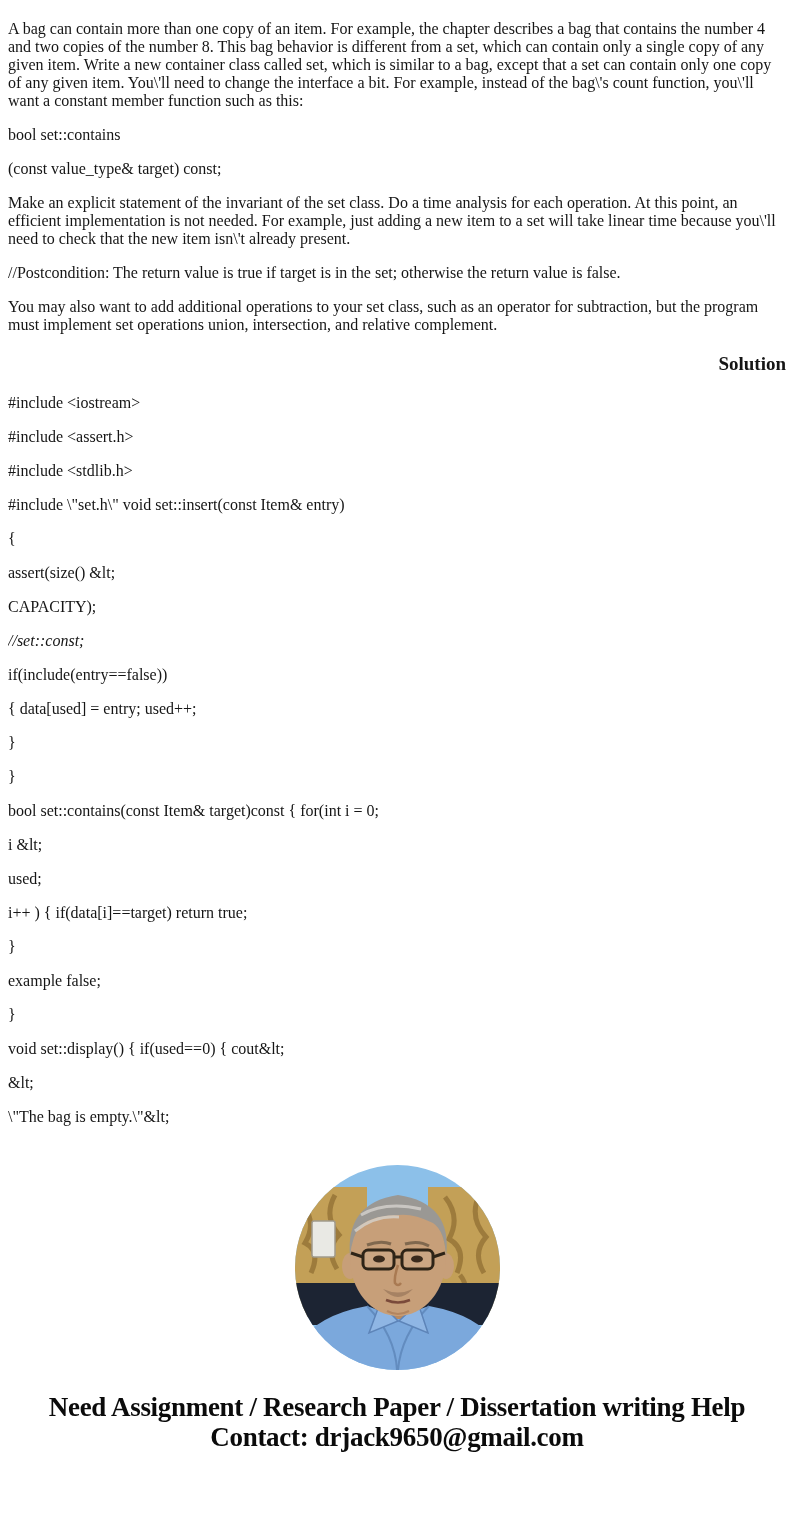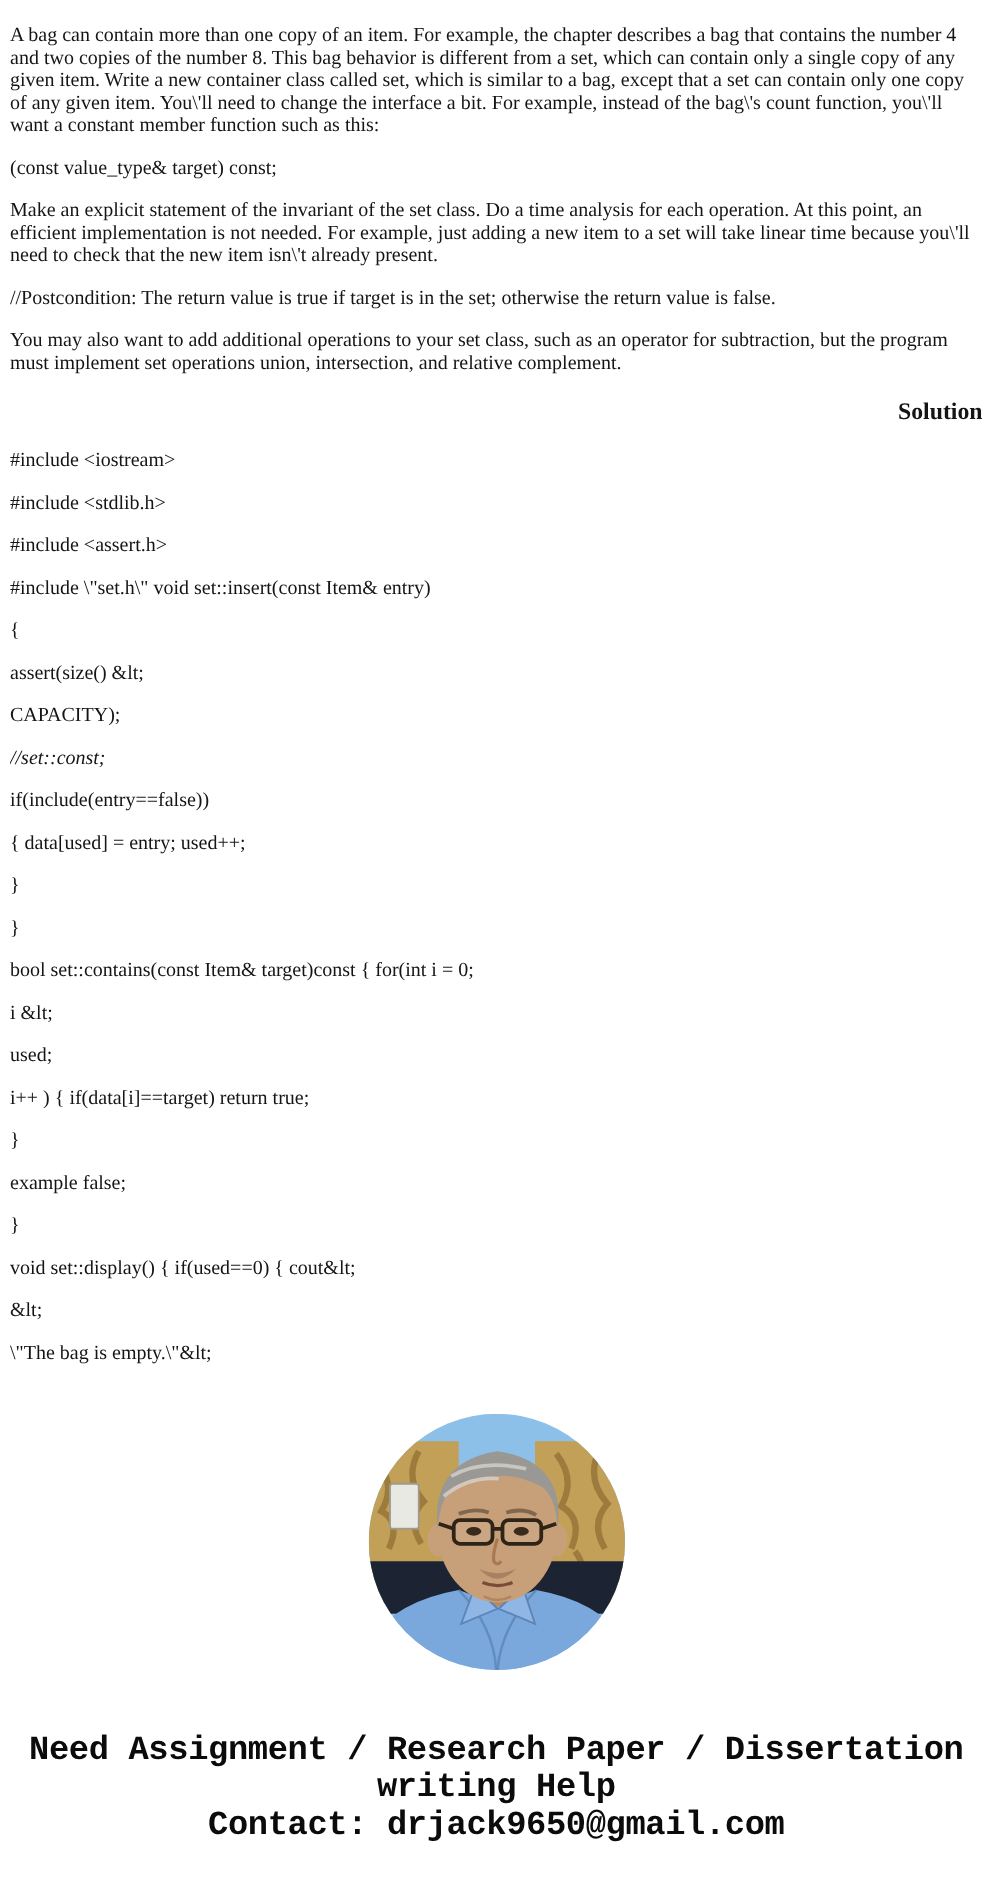--- a/index.html
+++ b/index.html
@@ -25,48 +25,49 @@
     margin: 39px 0 0 0;
     text-align: center;
     line-height: 0;
   }
   .avatar-circle {
     display: inline-block;
     width: 205px;
     height: 205px;
   }
   .footer {
-    margin-top: 50px;
+    margin-top: 22px;
     text-align: center;
-    font-family: Liberation Mono, monospace;
+    font-family: Liberation Serif, serif;
     font-weight: bold;
     font-size: 27px;
     line-height: 30px;
     letter-spacing: -0.3px;
     color: #0b0b0b;
   }
 </style>
 </head>
 <body>
 
 <div>
 
   <p class="first">A bag can contain more than one copy of an item. For example, the chapter describes a bag that contains the number 4 and two copies of the number 8. This bag behavior is different from a set, which can contain only a single copy of any given item. Write a new container class called set, which is similar to a bag, except that a set can contain only one copy of any given item. You\'ll need to change the interface a bit. For example, instead of the bag\'s count function, you\'ll want a constant member function such as this:</p>
 
+  <p>bool set::contains</p>
   <p>(const value_type&amp; target) const;</p>
   <p>Make an explicit statement of the invariant of the set class. Do a time analysis for each operation. At this point, an efficient implementation is not needed. For example, just adding a new item to a set will take linear time because you\'ll need to check that the new item isn\'t already present.</p>
 
   <p>//Postcondition: The return value is true if target is in the set; otherwise the return value is false.</p>
   <p>You may also want to add additional operations to your set class, such as an operator for subtraction, but the program must implement set operations union, intersection, and relative complement.</p>
 
   <h3 class="solution">Solution</h3>
 
   <p>#include &lt;iostream&gt;</p>
+  <p>#include &lt;assert.h&gt;</p>
   <p>#include &lt;stdlib.h&gt;</p>
-  <p>#include &lt;assert.h&gt;</p>
   <p>#include \"set.h\" void set::insert(const Item&amp; entry)</p>
   <p>{</p>
   <p>assert(size() &amp;lt;</p>
   <p>CAPACITY);</p>
   <p class="italic">//set::const;</p>
   <p>if(include(entry==false))</p>
   <p>{ data[used] = entry; used++;</p>
   <p>}</p>
   <p>}</p>
   <p>bool set::contains(const Item&amp; target)const { for(int i = 0;</p>

